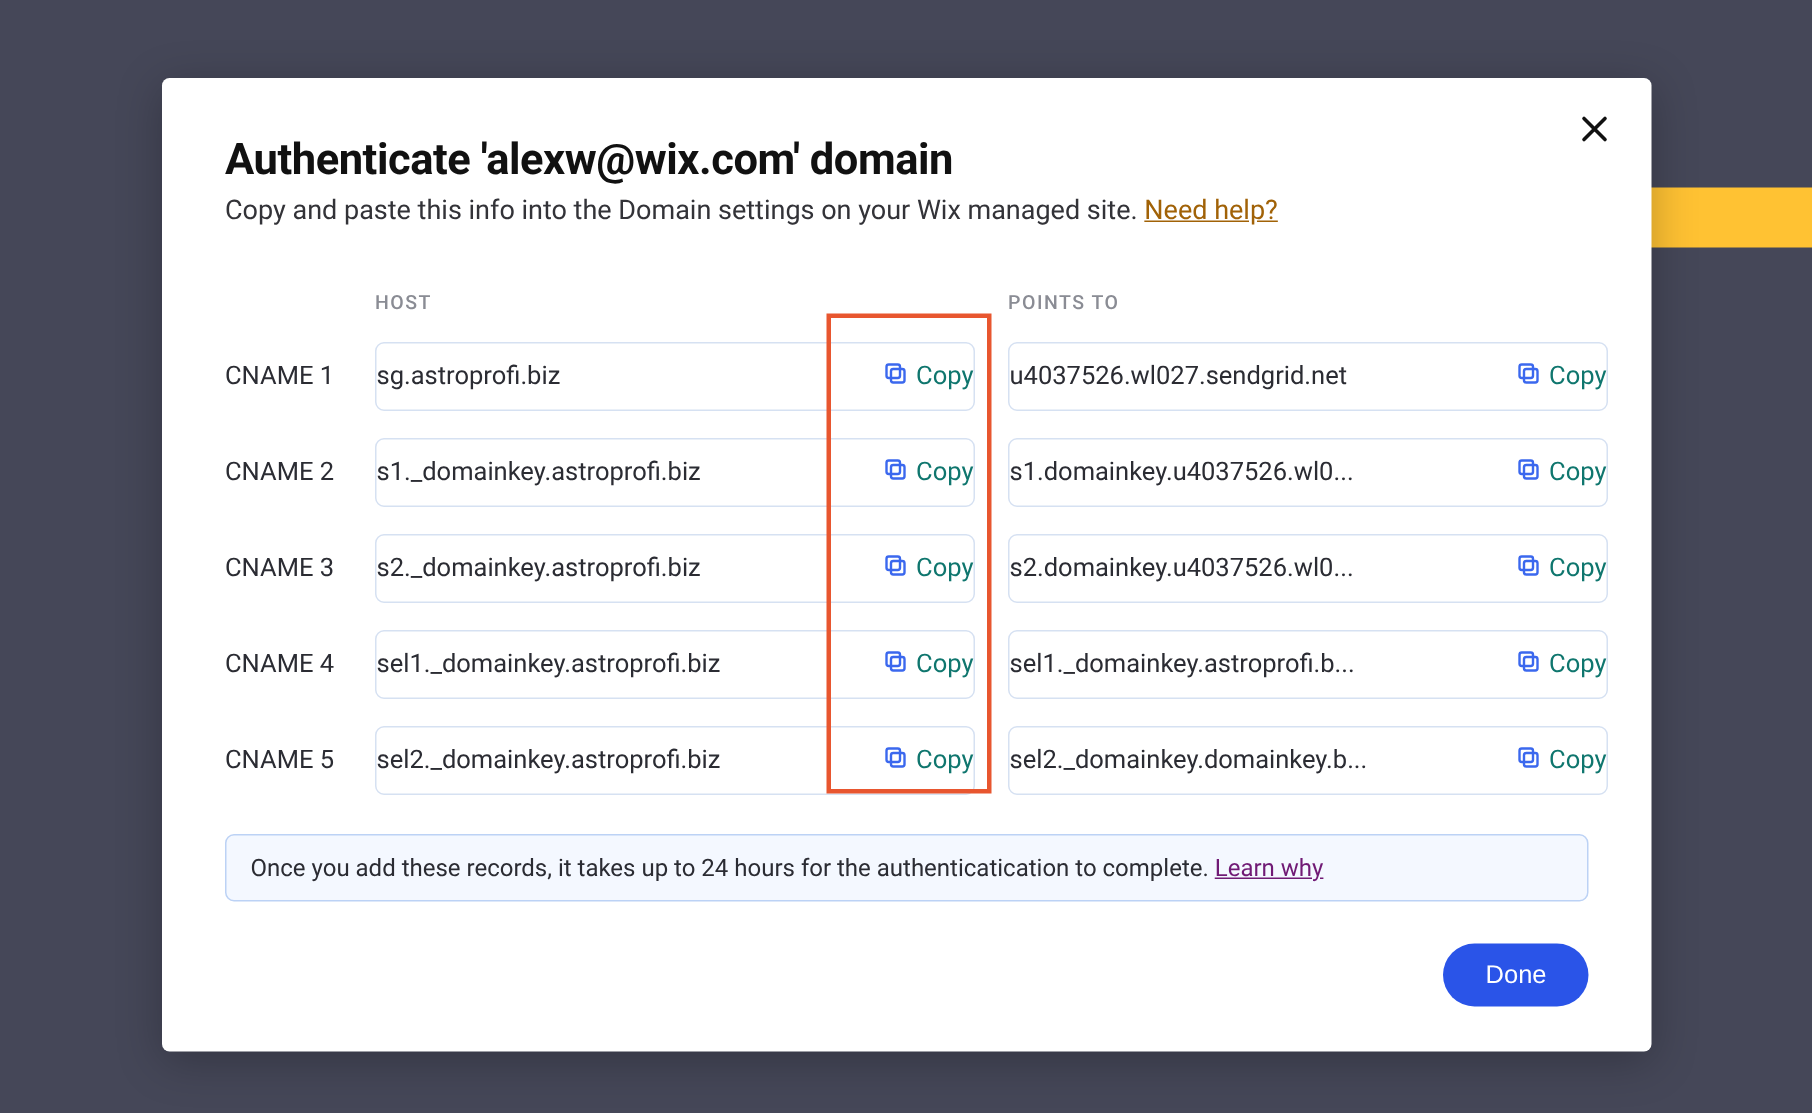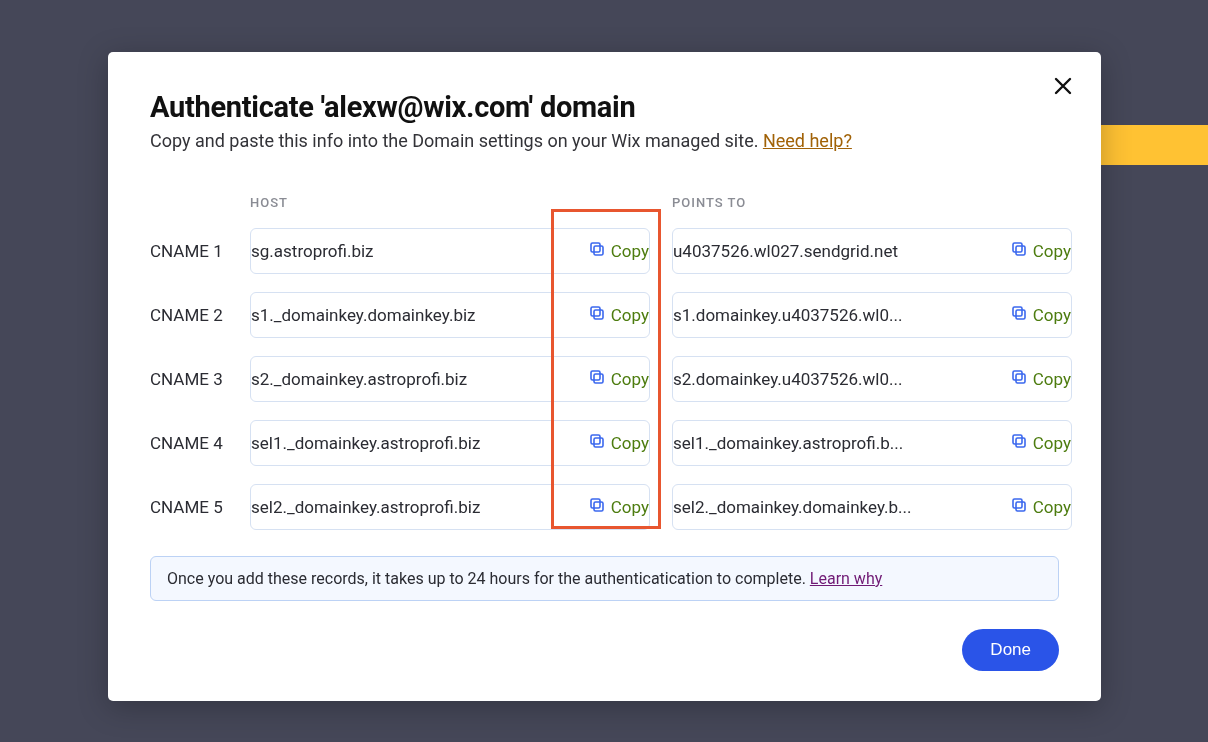--- a/index.html
+++ b/index.html
@@ -79,21 +79,21 @@
     font-size:17px;
     color:#2b2c33;
     white-space:nowrap;
     overflow:hidden;
     text-overflow:ellipsis;
   }
   .copy-btn {
     display:flex;
     align-items:center;
     gap:6px;
-    color:#4d7c0f;
+    color:#0f766e;
     font-size:17px;
     cursor:pointer;
     user-select:none;
     padding-left:10px;
   }
   .copy-btn svg { width:16px; height:16px; stroke:#3b68ee; fill:none; stroke-width:1.6; }
   .highlight-box {
     position:absolute;
     border:3px solid #e8562f;
     pointer-events:none;
@@ -169,21 +169,21 @@
         <span><svg viewBox="0 0 16 16">
               <rect x="5" y="5" width="9" height="9" rx="1.5"></rect>
               <rect x="2" y="2" width="9" height="9" rx="1.5"></rect>
             </svg></span>
         <span>Copy</span>
       </span>
     </div>
 
     <div class="row-label">CNAME 2</div>
     <div class="field">
-      <span class="value">s1._domainkey.domainkey.biz</span>
+      <span class="value">s1._domainkey.astroprofi.biz</span>
       <span class="copy-btn">
         <span><svg viewBox="0 0 16 16">
               <rect x="5" y="5" width="9" height="9" rx="1.5"></rect>
               <rect x="2" y="2" width="9" height="9" rx="1.5"></rect>
             </svg></span>
         <span>Copy</span>
       </span>
     </div>
     <div></div>
     <div class="field">

